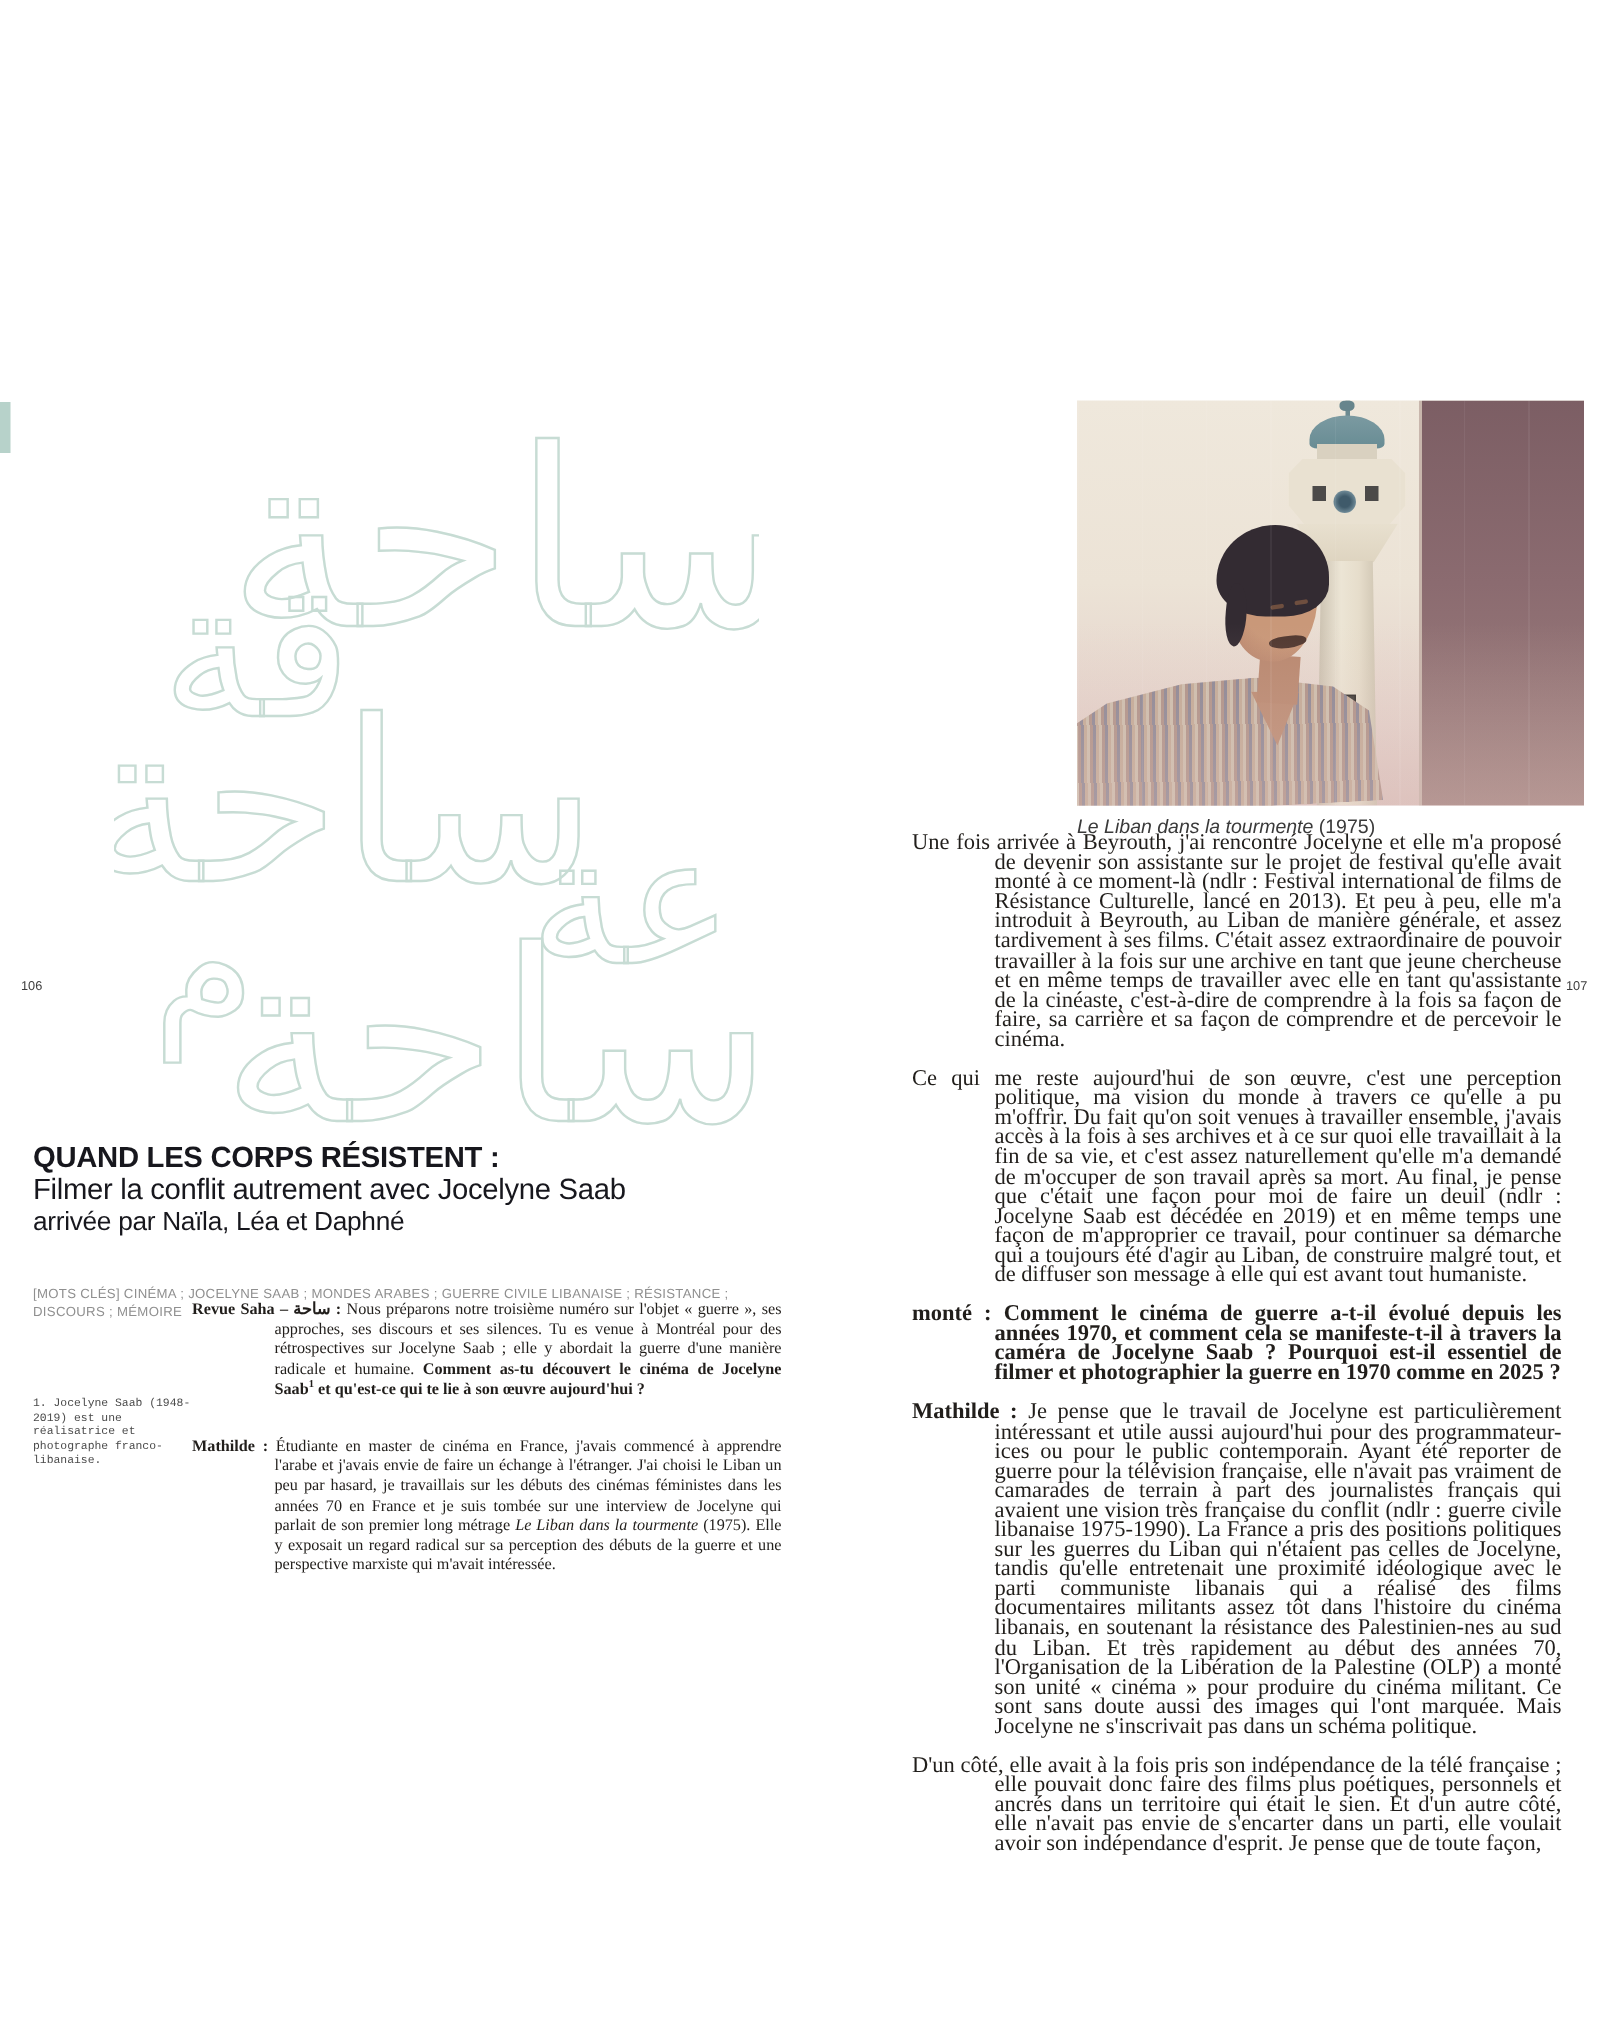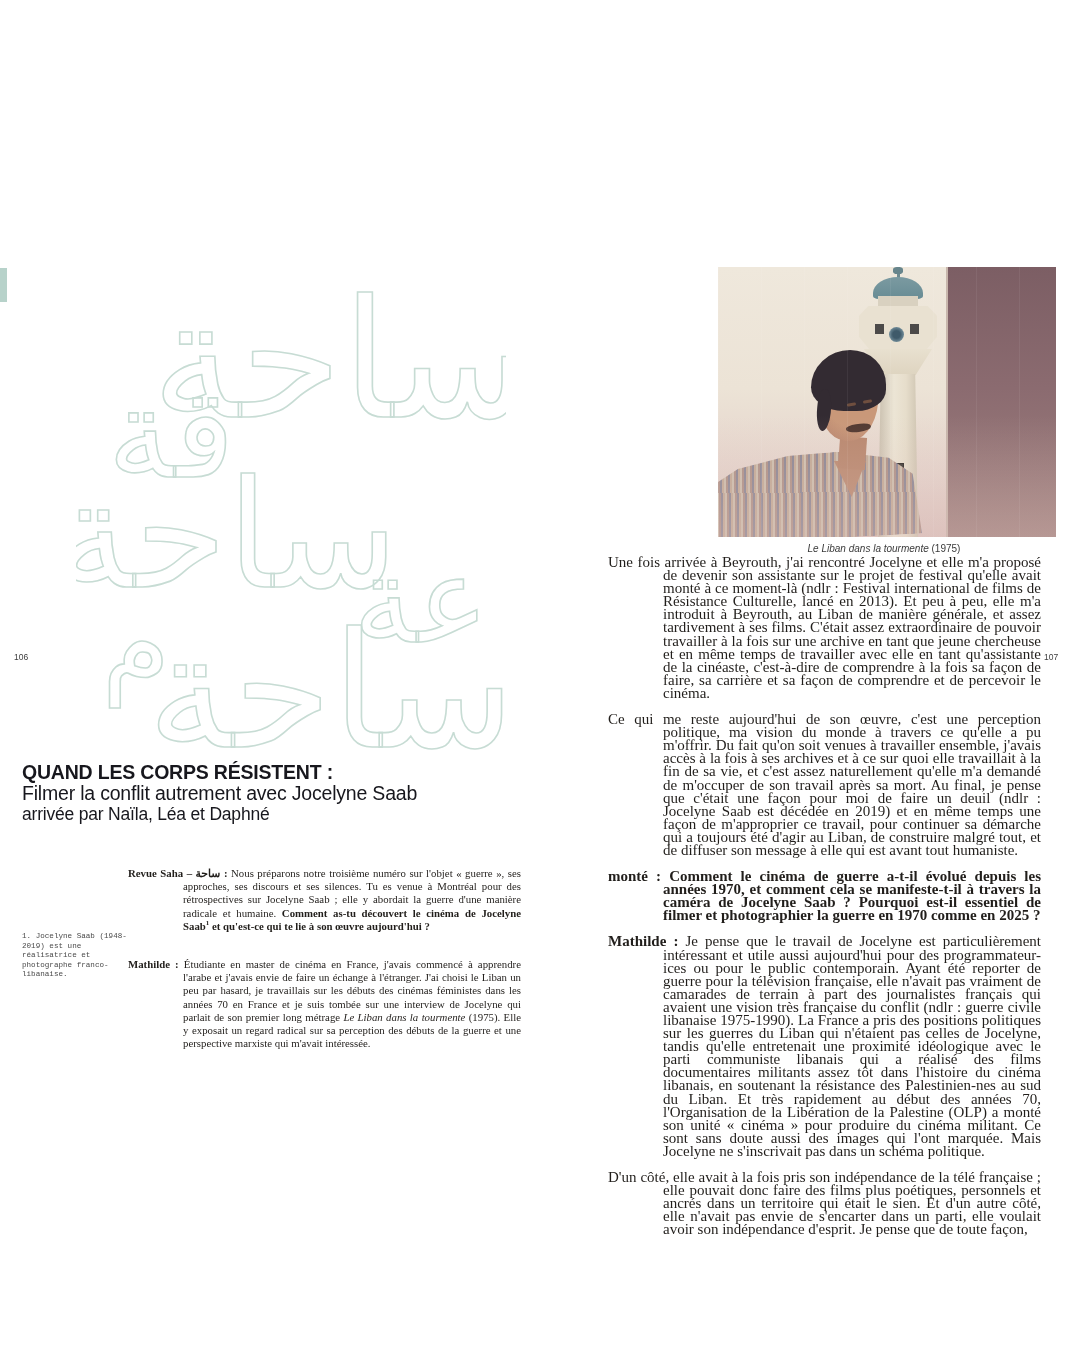--- a/index.html
+++ b/index.html
@@ -82,22 +82,22 @@
           border-radius:48% 52% 50% 50%/44% 50% 56% 50%;}
   .man-hair{position:absolute;left:93px;top:83px;width:75px;height:61px;background:#332b32;
           border-radius:60% 55% 45% 50%/70% 65% 40% 45%;}
   .man-sideburn{position:absolute;left:99px;top:122px;width:14px;height:42px;background:#332b32;
           border-radius:40% 60% 50% 60%;transform:rotate(6deg);}
   .man-eye1{position:absolute;left:129px;top:136px;width:9px;height:3px;background:#6f4f3f;transform:rotate(-8deg);border-radius:2px;}
   .man-eye2{position:absolute;left:145px;top:133px;width:9px;height:3px;background:#6f4f3f;transform:rotate(-8deg);border-radius:2px;}
   .man-moustache{position:absolute;left:128px;top:157px;width:25px;height:8px;background:#503830;
           border-radius:50% 50% 60% 60%;transform:rotate(-7deg);}
 
-  .caption{position:absolute;left:718px;top:543px;width:332px;text-align:center;z-index:2;
-           font-size:10px;color:#3a3a3a;font-family:"Liberation Sans", sans-serif;}
+  .caption{position:absolute;left:718px;top:543px;width:332px;text-align:left;z-index:2;
+           font-size:13px;color:#3a3a3a;font-family:"Liberation Sans", sans-serif;}
 </style>
 </head>
 <body>
 
 <div class="spread">
 
   <div class="edge-bar" style="background: rgb(183, 210, 202);"></div>
 
   <svg class="callig" width="430" height="540" viewBox="0 0 430 540">
     <g fill="none" stroke="#c7dcd4" stroke-width="1.6">
@@ -112,20 +112,21 @@
 
   <div class="pageno pageno-left">106</div>
   <div class="pageno pageno-right">107</div>
 
   <div class="title-block">
     <div class="title-l1">QUAND LES CORPS RÉSISTENT :</div>
     <div class="title-l2">Filmer la conflit autrement avec Jocelyne Saab</div>
     <div class="title-l4">arrivée par Naïla, Léa et Daphné</div>
   </div>
 
+  <div class="keywords">[MOTS CLÉS] CINÉMA ; JOCELYNE SAAB ; MONDES ARABES ; GUERRE CIVILE LIBANAISE ; RÉSISTANCE ; DISCOURS ; MÉMOIRE</div>
 
   <div class="footnote">1. Jocelyne Saab (1948-2019) est une réalisatrice et photographe franco-libanaise.</div>
 
   <div class="qa-left">
     <p class="qa-para"><span class="qa-label">Revue Saha – ساحة :</span> <span class="seg-n">Nous préparons notre troisième numéro sur l'objet « guerre », ses approches, ses discours et ses silences. Tu es venue à Montréal pour des rétrospectives sur Jocelyne Saab ; elle y abordait la guerre d'une manière radicale et humaine. </span><span class="seg-b">Comment as-tu découvert le cinéma de Jocelyne Saab</span><span class="seg-bsup">1</span><span class="seg-b"> et qu'est-ce qui te lie à son œuvre aujourd'hui ?</span></p>
     <p class="qa-para"><span class="qa-label">Mathilde :</span> <span class="seg-n">Étudiante en master de cinéma en France, j'avais commencé à apprendre l'arabe et j'avais envie de faire un échange à l'étranger. J'ai choisi le Liban un peu par hasard, je travaillais sur les débuts des cinémas féministes dans les années 70 en France et je suis tombée sur une interview de Jocelyne qui parlait de son premier long métrage </span><span class="seg-i">Le Liban dans la tourmente</span><span class="seg-n"> (1975). Elle y exposait un regard radical sur sa perception des débuts de la guerre et une perspective marxiste qui m'avait intéressée.</span></p>
   </div>
 
   <div class="photo">
     <div class="m-pole"></div>

